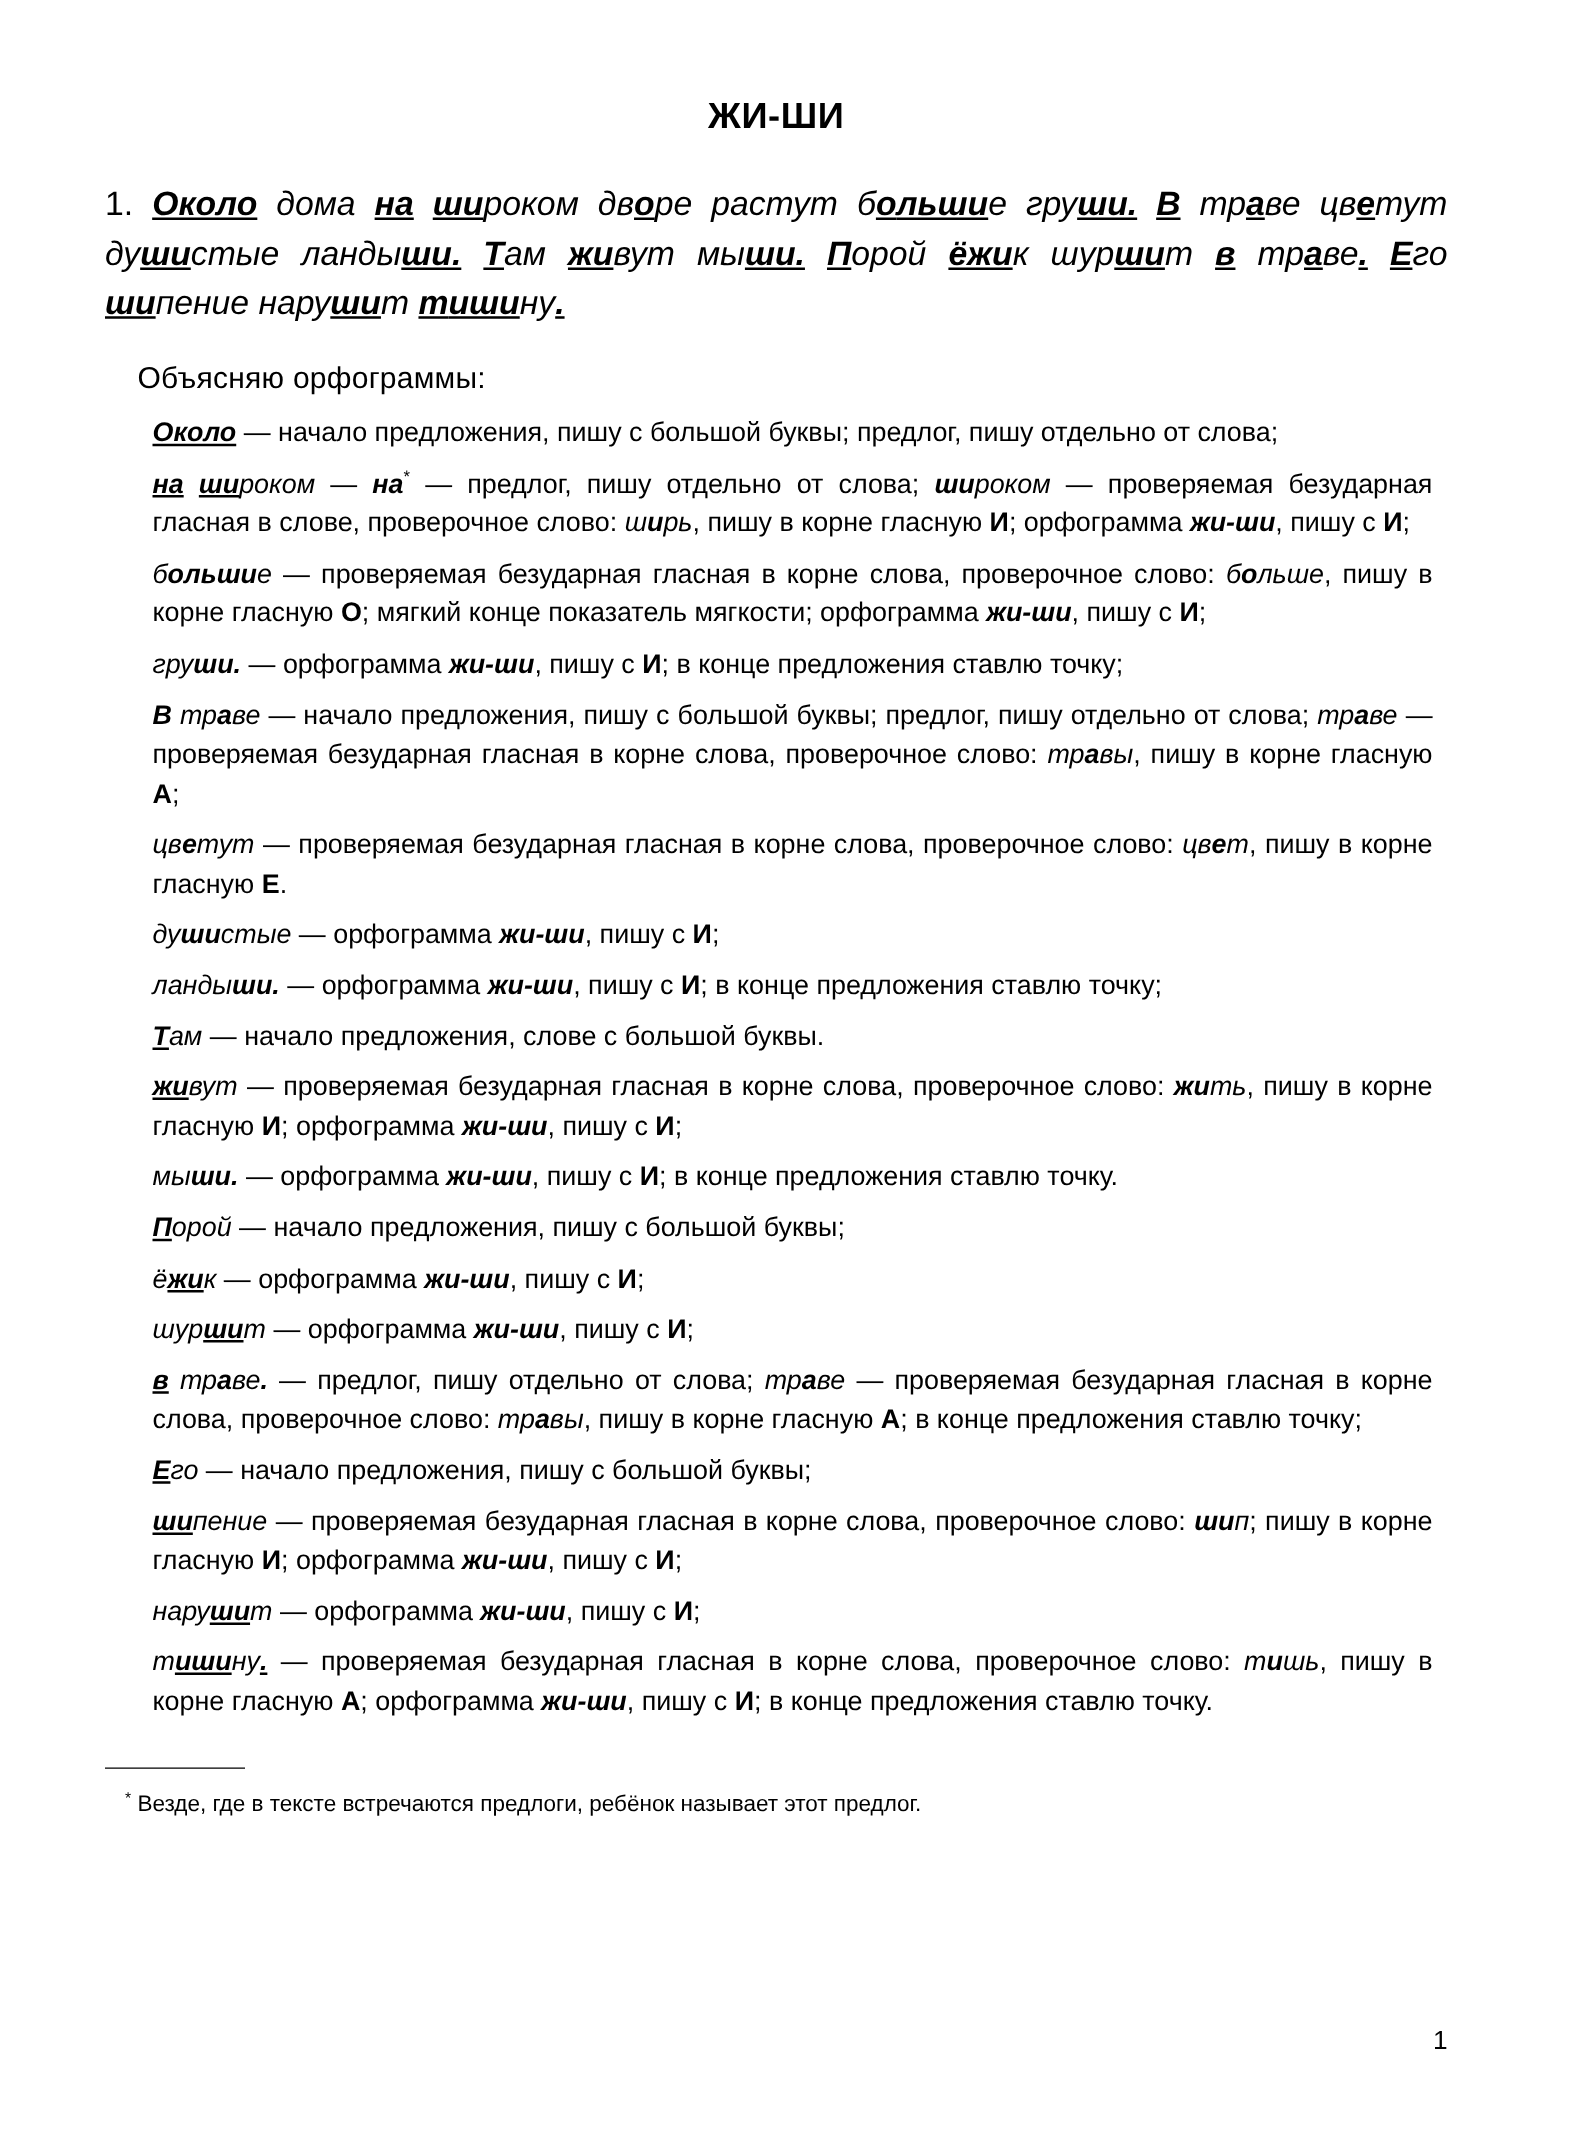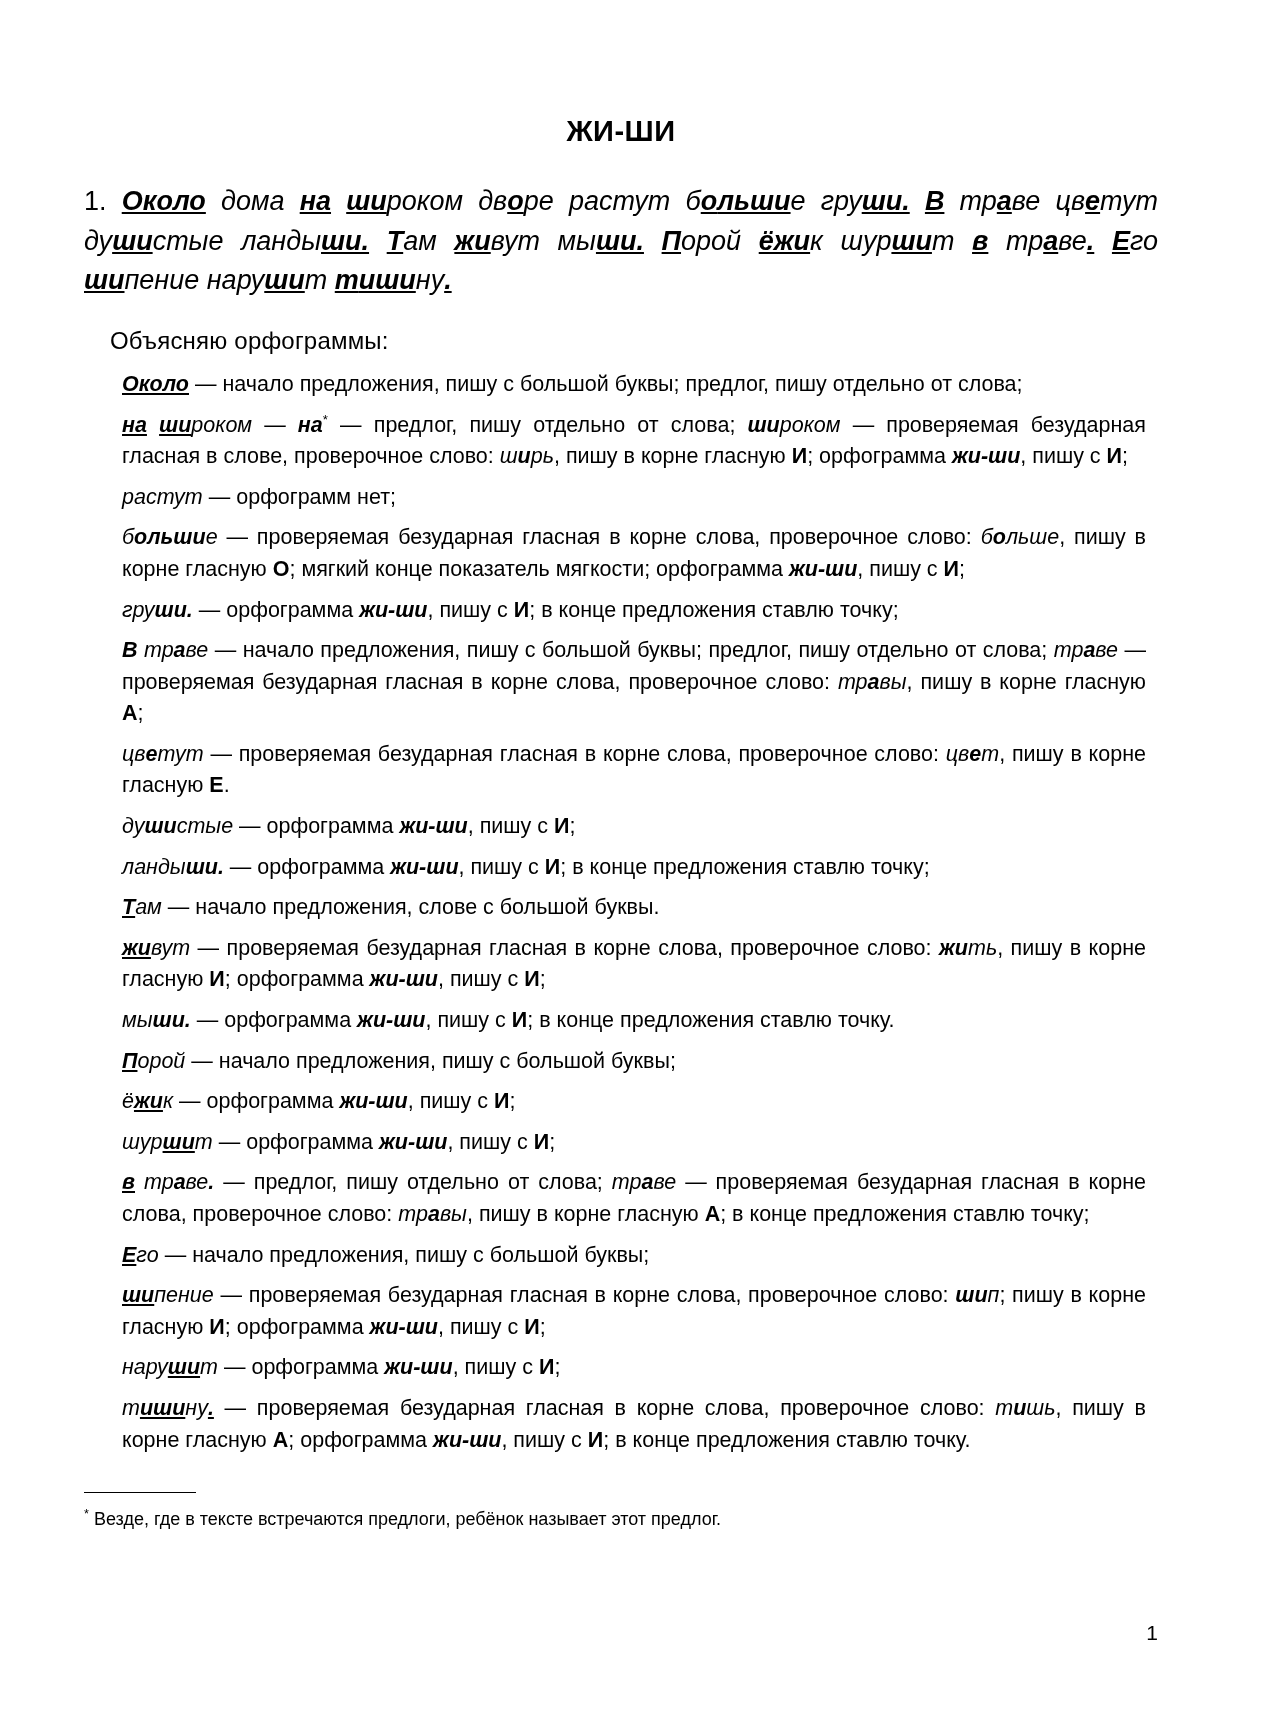--- a/index.html
+++ b/index.html
@@ -13,21 +13,21 @@
     min-height: 1713px;
     font-family: "Liberation Sans", sans-serif;
     color: #000000;
     -webkit-font-smoothing: antialiased;
   }
   .page {
     position: relative;
     width: 1270px;
     min-height: 1713px;
     box-sizing: border-box;
-    padding: 116px 112px 40px 84px;
+    padding: 78px 112px 40px 84px;
   }
 
   
   .doc-title {
     text-align: center;
     font-size: 29px;
     font-weight: bold;
     letter-spacing: 0.5px;
     margin: 0 0 34px 0;
     line-height: 1.1;
@@ -96,21 +96,21 @@
   .footnote-rule {
     width: 112px;
     height: 0;
     border: none;
     border-top: 1.5px solid #000;
     margin: 0 0 14px 0;
   }
   .footnote {
     font-size: 18px;
     line-height: 1.4;
-    margin: 0;
+    margin: 16px;
   }
   .footnote sup {
     font-size: 0.7em;
     vertical-align: super;
     line-height: 0;
   }
 
   
   .page-number {
     position: absolute;
@@ -131,21 +131,20 @@
   <h2 class="section-heading">Объясняю орфограммы:</h2>
 
   <ul class="explanations">
 
     <li class="expl"><span class="biu">Около</span> <span class="up">— начало предложения, пишу с большой буквы; предлог, пишу отдельно от слова;</span></li>
 
 
     <li class="expl"><span class="biu">на</span> <span class="biu">ши</span><i>роком</i> <span class="up">—</span> <span class="bi">на</span><sup class="fn">*</sup> <span class="up">— предлог, пишу отдельно от слова;</span> <span class="bi">ши</span><i>роком</i> <span class="up">— проверяемая безударная гласная в слове, проверочное слово:</span> <i>ш<b>и</b>рь</i><span class="up">, пишу в корне гласную</span> <b>И</b><span class="up">; орфограмма</span> <span class="bi">жи-ши</span><span class="up">, пишу с</span> <b>И</b><span class="up">;</span></li>
 
 
-    <li class="expl"><i>растут</i> <span class="up">— орфограмм нет;</span></li>
 
     <li class="expl"><i>б<b>о</b><b>льши</b>е</i> <span class="up">— проверяемая безударная гласная в корне слова, проверочное слово:</span> <i>б<b>о</b>льше</i><span class="up">, пишу в корне гласную</span> <b>О</b><span class="up">; мягкий конце показатель мягкости; орфограмма</span> <span class="bi">жи-ши</span><span class="up">, пишу с</span> <b>И</b><span class="up">;</span></li>
 
     <li class="expl"><i>гру<b>ши.</b></i> <span class="up">— орфограмма</span> <span class="bi">жи-ши</span><span class="up">, пишу с</span> <b>И</b><span class="up">; в конце предложения ставлю точку;</span></li>
 
     <li class="expl"><span class="bi">В</span> <i>тр<b>а</b>ве</i> <span class="up">— начало предложения, пишу с большой буквы; предлог, пишу отдельно от слова;</span> <i>тр<b>а</b>ве</i> <span class="up">— проверяемая безударная гласная в корне слова, проверочное слово:</span> <i>тр<b>а</b>вы</i><span class="up">, пишу в корне гласную</span> <b>А</b><span class="up">;</span></li>
 
     <li class="expl"><i>цв<b>е</b>тут</i> <span class="up">— проверяемая безударная гласная в корне слова, проверочное слово:</span> <i>цв<b>е</b>т</i><span class="up">, пишу в корне гласную</span> <b>Е</b><span class="up">.</span></li>
 
     <li class="expl"><i>ду<b>ши</b>стые</i> <span class="up">— орфограмма</span> <span class="bi">жи-ши</span><span class="up">, пишу с</span> <b>И</b><span class="up">;</span></li>

